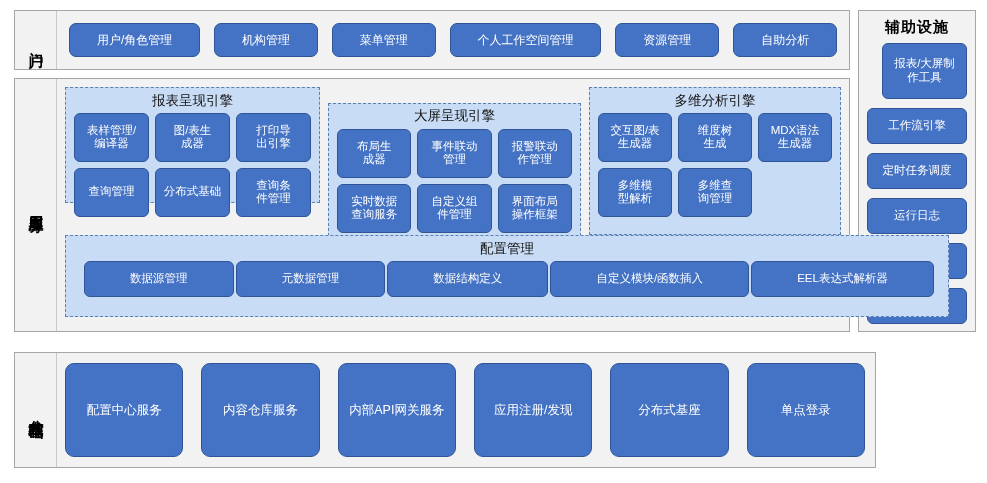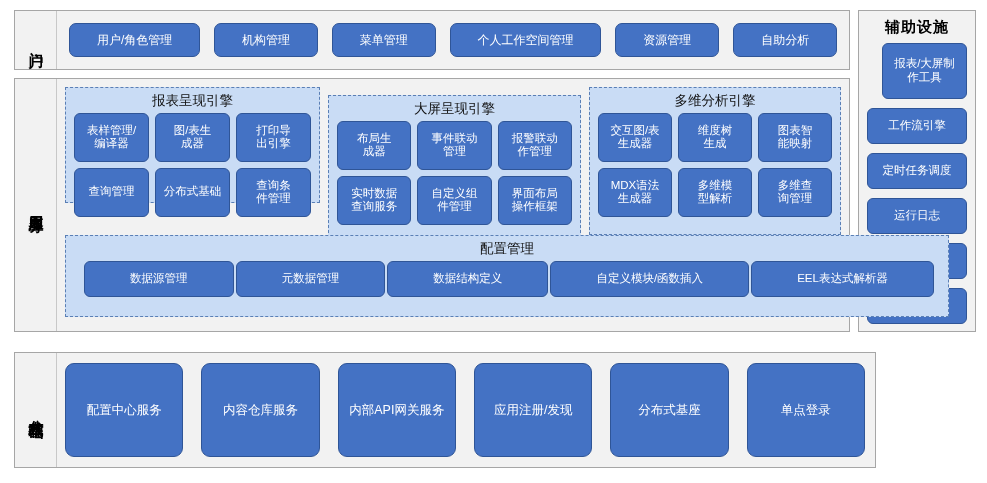--- a/index.html
+++ b/index.html
@@ -128,21 +128,21 @@
   .group-grid {
     display: grid;
     grid-template-columns: repeat(3, 1fr);
     gap: 6px;
     padding: 0 8px 8px 8px;
     box-sizing: border-box;
   }
   .group-grid .btn { height: 49px; }
 
   #grp-report { left: 0;   top: 0; width: 255px; height: 116px; }
-  #grp-screen { left: 263px; top: 8px; width: 253px; height: 148px; }
+  #grp-screen { left: 263px; top: 16px; width: 253px; height: 148px; font-family: Liberation Mono, monospace; }
   #grp-multi  { left: 524px; top: 0; width: 252px; height: 148px; }
 
   #grp-config {
     left: 0; top: 148px; width: 884px; height: 82px;
   }
   #config-row {
     display: flex;
     align-items: center;
     justify-content: space-between;
     gap: 2px;
@@ -231,22 +231,20 @@
         </div>
       </div>
 
       <div class="dashed-group" id="grp-multi">
         <div class="group-title">多维分析引擎</div>
         <div class="group-grid">
           <div class="btn sm">交互图/表
 生成器</div>
           <div class="btn sm">维度树
 生成</div>
-          <div class="btn sm">图表智
-能映射</div>
           <div class="btn sm">MDX语法
 生成器</div>
           <div class="btn sm">多维模
 型解析</div>
           <div class="btn sm">多维查
 询管理</div>
         </div>
       </div>
 
       <div class="dashed-group" id="grp-config">

